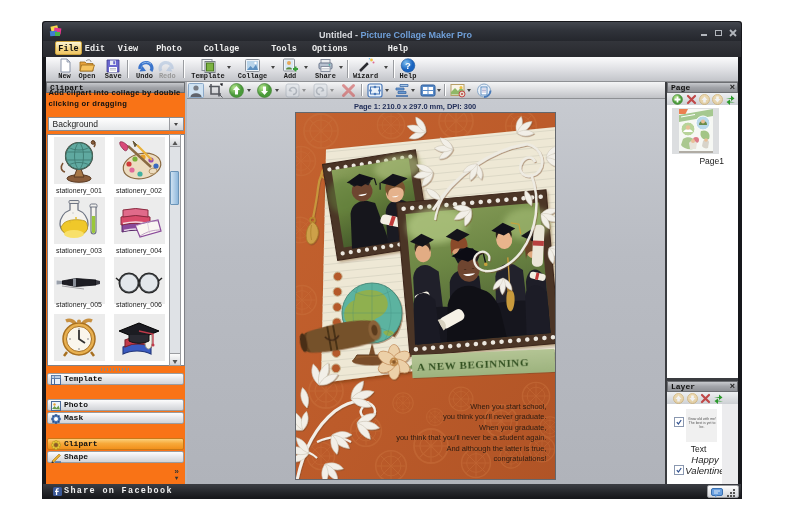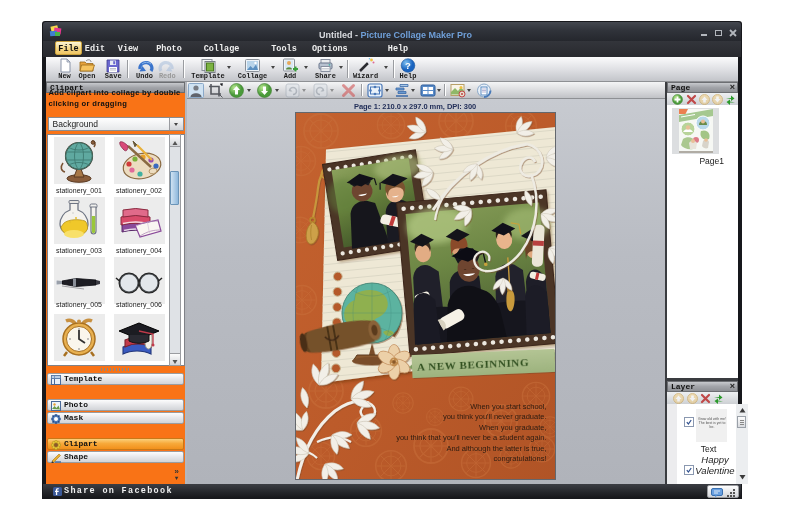--- a/index.html
+++ b/index.html
@@ -843,21 +843,21 @@
             <path d="M5.5 8.5 l3 -3.5 h-1.7 V2.5 h-2.6 V5 H2.5 z" fill="#fff"></path>
           </svg>
         <svg class="abs" style="left:32.5px;top:1px" width="11" height="11" viewBox="0 0 11 11">
             <path d="M2 2 L9 9 M9 2 L2 9" stroke="#c04848" stroke-width="2.2" stroke-linecap="round"></path>
           </svg>
         <svg class="abs" style="left:45.5px;top:1px" width="11" height="11" viewBox="0 0 11 11">
             <path d="M1 4 h5 v-2.5 L9.5 4.5 6 7 V5 z" fill="#2a9a2a"></path>
             <path d="M10 7 h-5 v2.5 L1.5 6.5 5 4 v2 z" fill="#2a9a2a" transform="translate(0,1.5)"></path>
           </svg>
       </div>
-      <div class="abs" style="left:10px;top:322px;width:71px;height:80px;background:#fff;overflow:hidden">
+      <div class="abs" style="left:0;top:322px;width:55px;height:80px;background:#fff;overflow:hidden">
         <div class="abs" style="left:6.5px;top:13px;width:10px;height:10px;background:#fff;border:1px solid #8a98b0">
             <svg style="display:block" width="8" height="8" viewBox="0 0 8 8">
               <path d="M1.8 4.2 l1.6 1.8 L6.2 2" fill="none" stroke="#31518f" stroke-width="1.2"></path>
             </svg>
           </div>
         <div class="abs" style="left:19px;top:5px;width:31px;height:33px;background:#f0f0f0"></div>
         <div class="abs" style="left:21px;top:13px;width:28px;text-align:center;font-size:3.5px;color:#555;line-height:4px">Grow old with me!<br>The best is yet to be.</div>
         <div class="abs" style="left:0px;top:40px;width:63px;text-align:center;font-size:8.5px;color:#222">Text</div>
         <div class="abs" style="left:6.5px;top:61px;width:10px;height:10px;background:#fff;border:1px solid #8a98b0">
             <svg style="display:block" width="8" height="8" viewBox="0 0 8 8">

